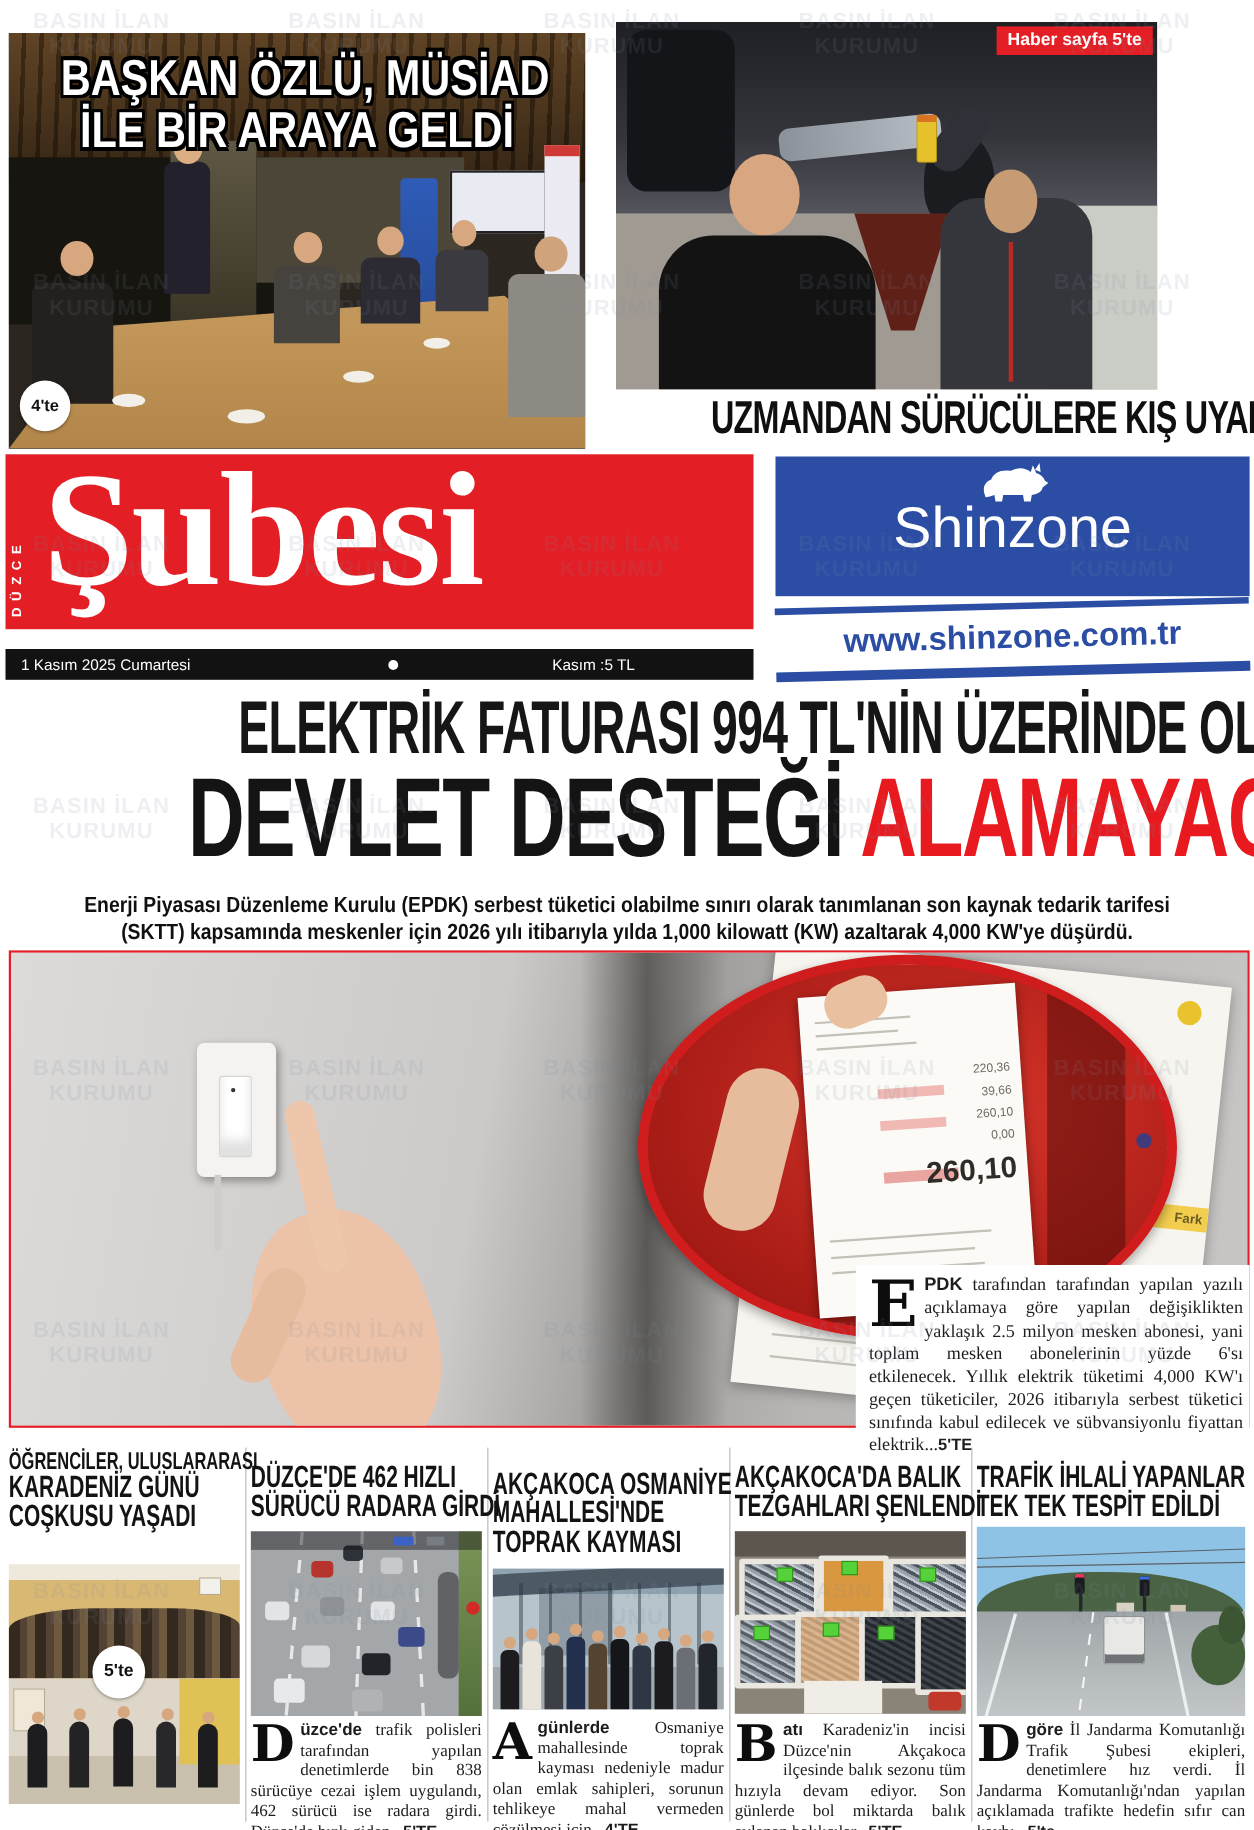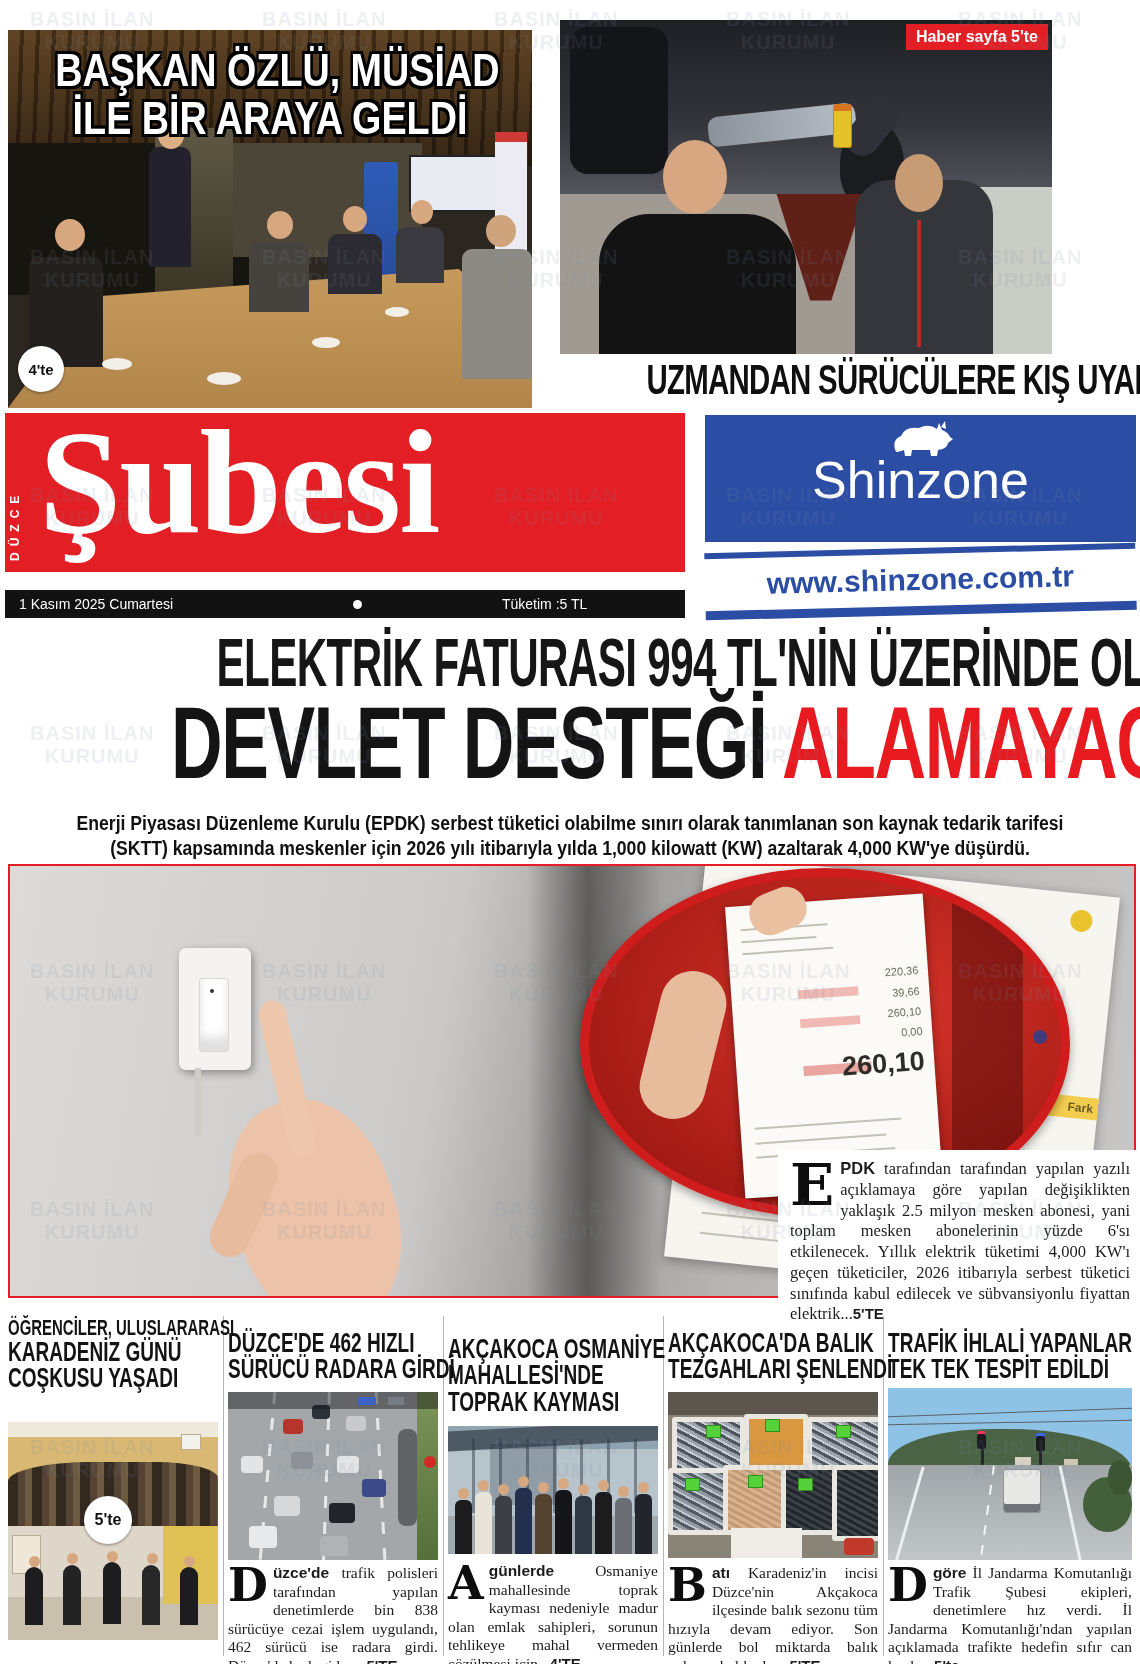--- a/index.html
+++ b/index.html
@@ -138,21 +138,21 @@
     <div class="cond" style="position:absolute;left:0;top:336px;width:576px;text-align:center;font-size:42px;color:#0f0f0f;transform:scaleX(.7);transform-origin:center;letter-spacing:-1px">UZMANDAN SÜRÜCÜLERE KIŞ UYARISI</div>
   </section>
 
   <header class="abs" id="masthead">
     <div class="abs" id="mast-city">DÜZCE</div>
     <div class="abs" id="mast-title">Şubesi</div>
   </header>
   <div class="abs" id="datestrip">
     <span class="d">1 Kasım 2025 Cumartesi</span>
     <span class="dot"></span>
-    <span class="p">Tüketim :5 TL</span>
+    <span class="p">Kasım :5 TL</span>
   </div>
 
   <aside class="abs" id="ad">
     <div class="box"></div>
     <div class="abs" style="left:0;top:20px;width:100%;text-align:center">
       <svg width="66" height="38" viewBox="0 0 66 38" aria-hidden="true">
         <path fill="#ffffff" d="M8 32 Q3 20 13 16 Q17 6 31 8 Q41 3 49 9 L51 3 L54 10 Q60 12 62 17 L65 19 L60 23 Q59 29 50 30 L49 36 L43 36 L42 30 L24 30 L23 36 L17 36 L16 30 Q10 32 8 32 Z"></path>
         <path fill="#ffffff" d="M53 7 L57 1 L58 9 Z"></path>
       </svg>
     </div>

